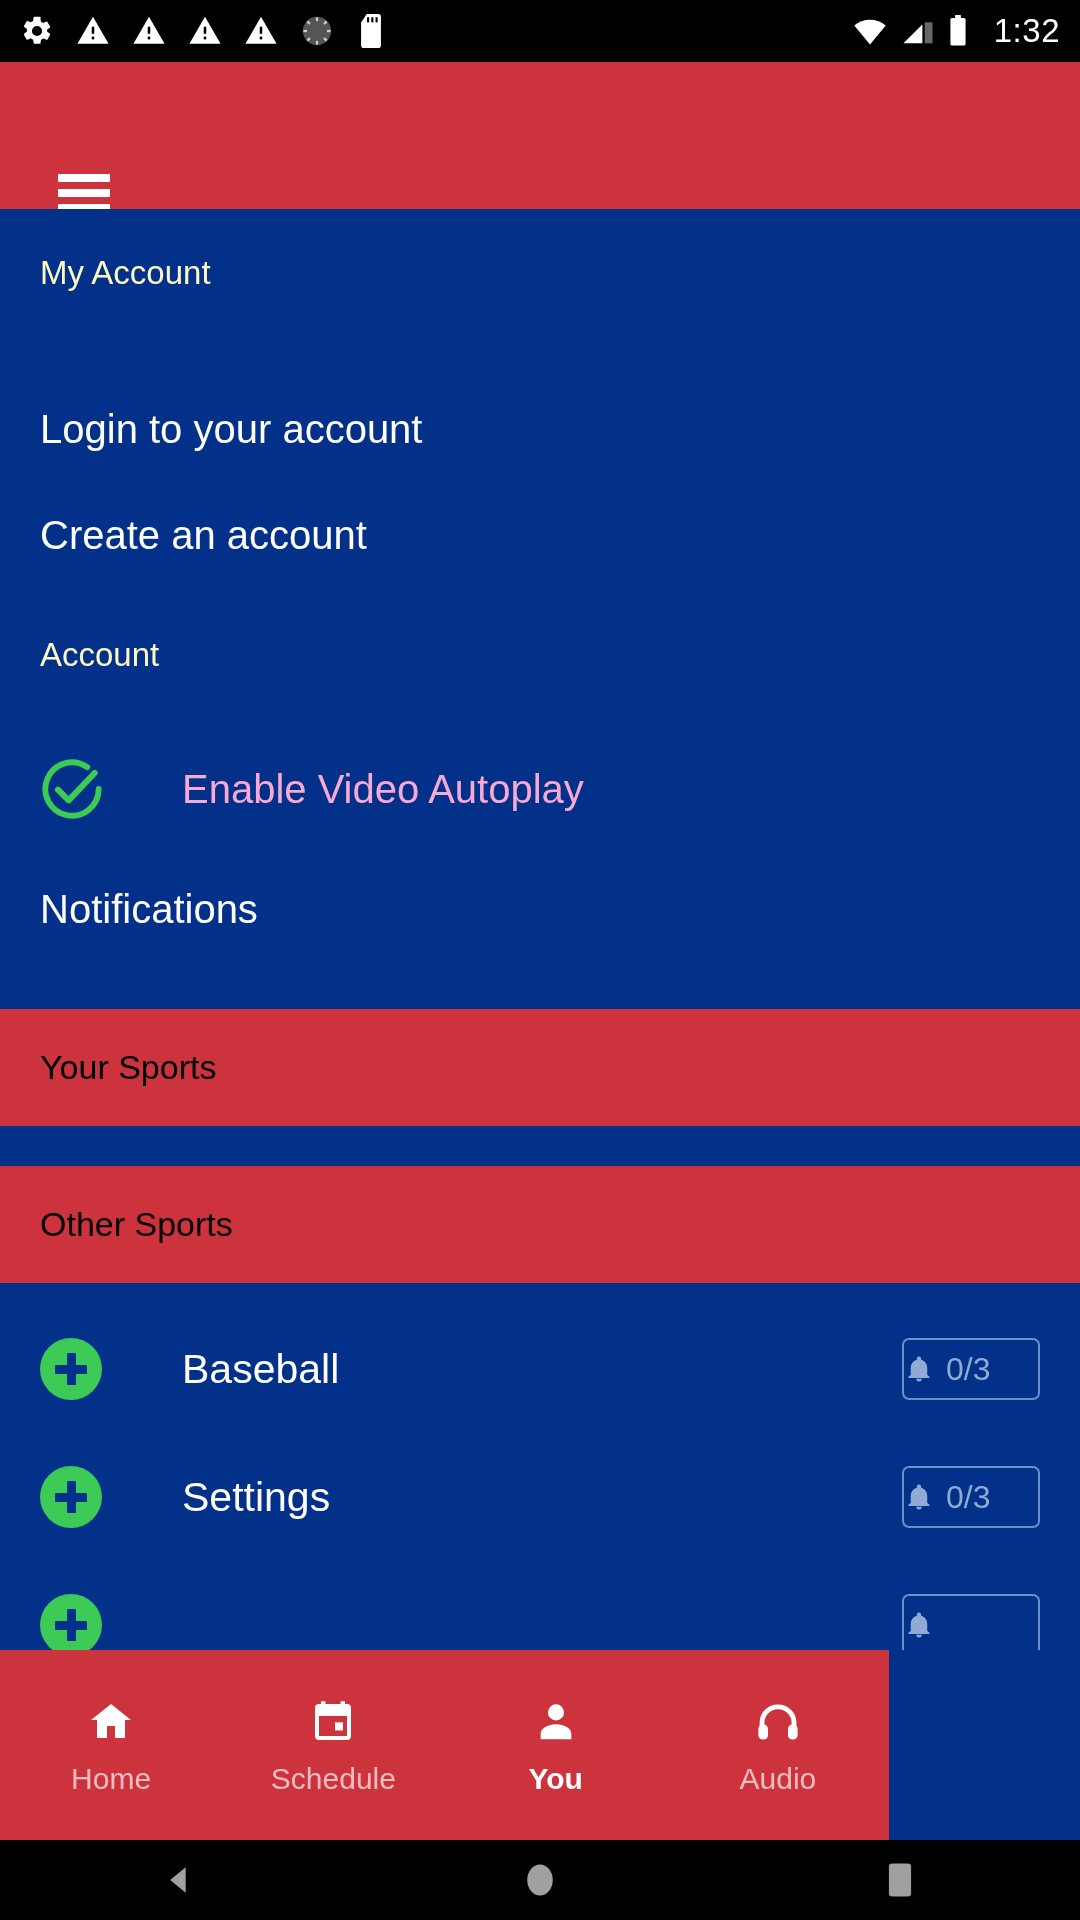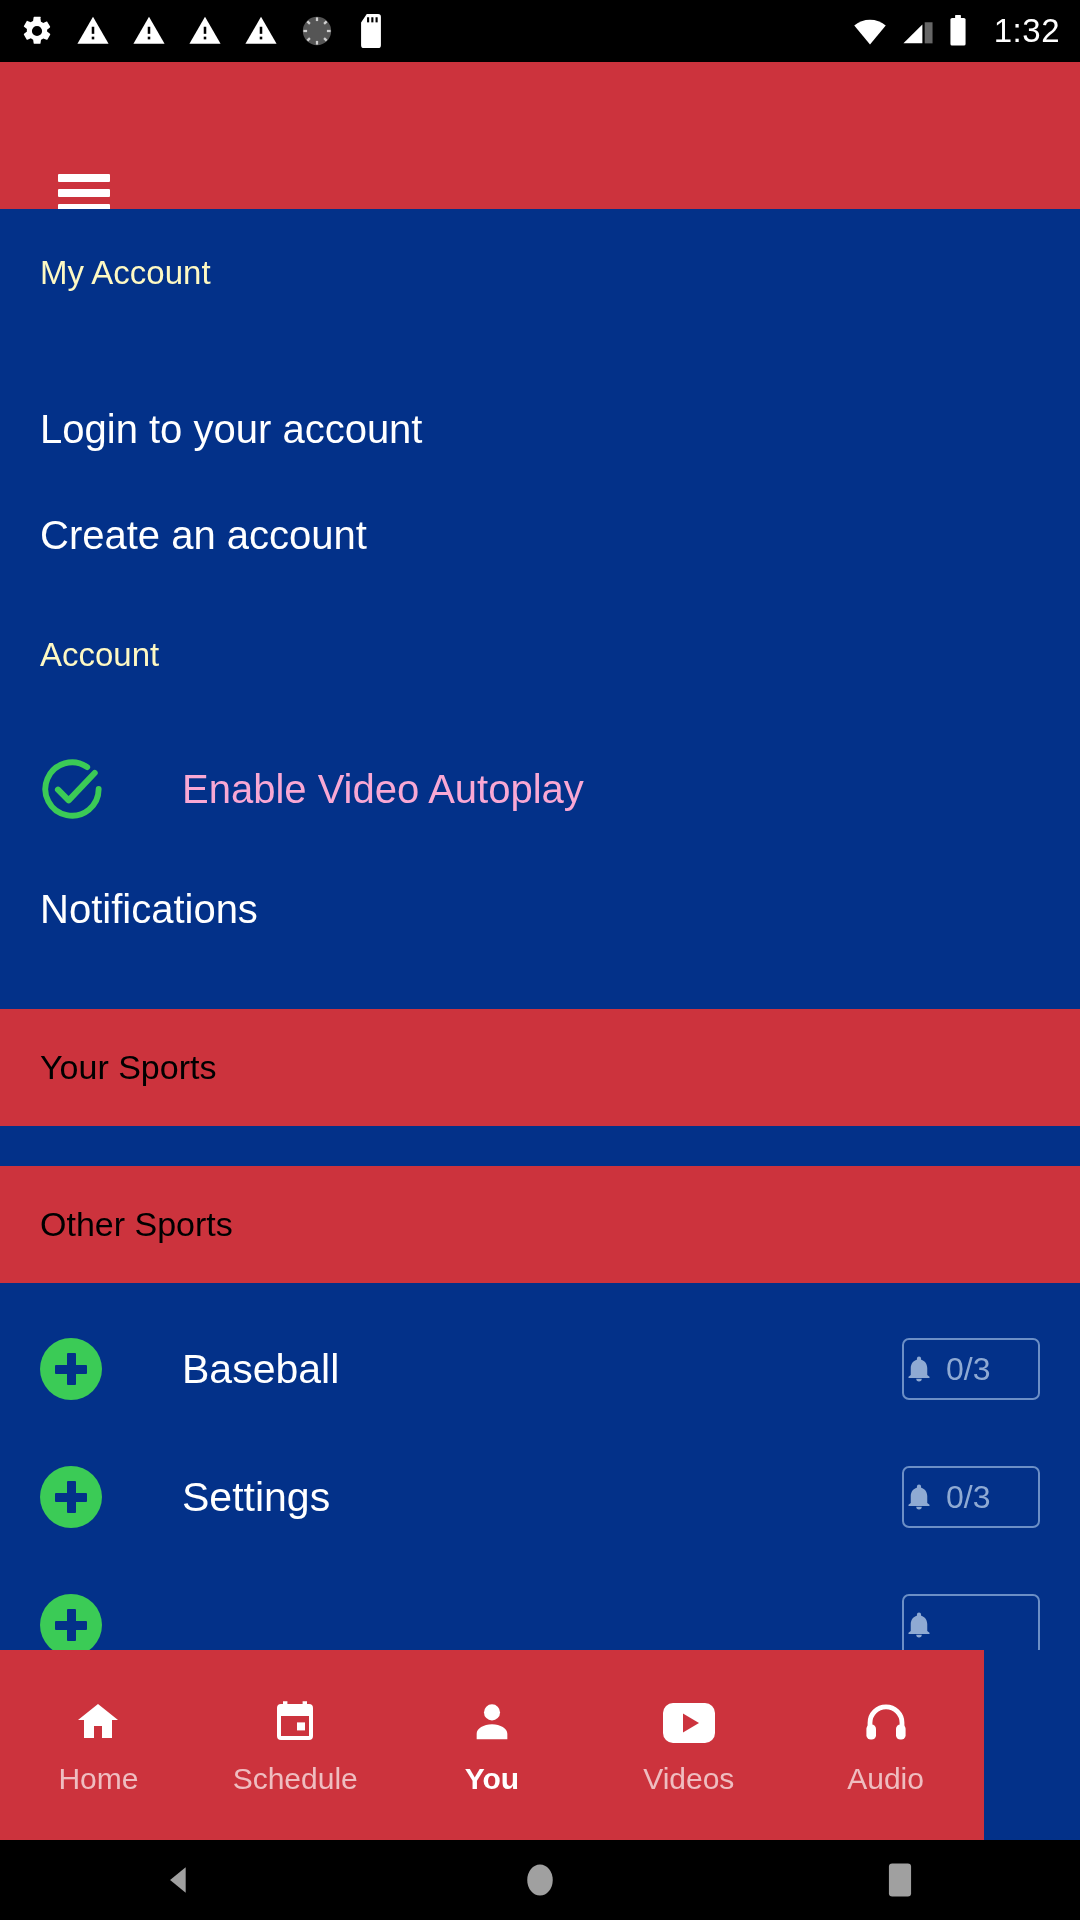--- a/index.html
+++ b/index.html
@@ -81,21 +81,21 @@
   .sport-name{color:#fff;font-size:41px;flex:1;}
   .bell-pill{
     display:flex;align-items:center;justify-content:flex-start;gap:12px;
     border:2px solid #6C8FC6;border-radius:7px;
     height:62px;width:138px;box-sizing:border-box;
   }
   .bell-count{color:#8FAAD3;font-size:32px;}
 
   
   .bottomnav{
-    position:absolute;left:0;top:1650px;width:984px;height:190px;
+    position:absolute;left:0;top:1650px;width:889px;height:190px;
     background:#CC333D;display:flex;align-items:center;
   }
   .navitem{
     flex:1;display:flex;flex-direction:column;align-items:center;
     justify-content:center;gap:16px;cursor:pointer;
   }
   .nav-ico{height:52px;display:flex;align-items:flex-end;}
   .nav-label{font-size:30px;color:rgba(255,255,255,0.68);}
   .navitem.active .nav-label{color:#fff;font-weight:bold;}
 
@@ -275,29 +275,20 @@
     <div class="navitem active">
       <div class="nav-ico">
         <svg width="46" height="48" viewBox="0 0 24 24" fill="#fff">
           <circle cx="12" cy="7" r="4.2"></circle>
           <path d="M12 13.2c-4.4 0-8 2.3-8 4.9V21h16v-2.9c0-2.6-3.6-4.9-8-4.9z"></path>
         </svg>
       </div>
       <div class="nav-label">You</div>
     </div>
 
-    <div class="navitem">
-      <div class="nav-ico">
-        <svg width="56" height="46" viewBox="0 0 28 22" fill="#fff">
-          <rect x="1" y="1" width="26" height="20" rx="5"></rect>
-          <path d="M11 6.2 19 11l-8 4.8V6.2z" fill="#CC333D"></path>
-        </svg>
-      </div>
-      <div class="nav-label">Videos</div>
-    </div>
 
     <div class="navitem">
       <div class="nav-ico">
         <svg width="52" height="48" viewBox="0 0 24 24" fill="none">
           <path d="M4 16v-3.6a8 8 0 1 1 16 0V16" stroke="#fff" stroke-width="2.4"></path>
           <rect x="2.2" y="13.2" width="4.8" height="7.6" rx="2.2" fill="#fff"></rect>
           <rect x="17" y="13.2" width="4.8" height="7.6" rx="2.2" fill="#fff"></rect>
         </svg>
       </div>
       <div class="nav-label">Audio</div>

